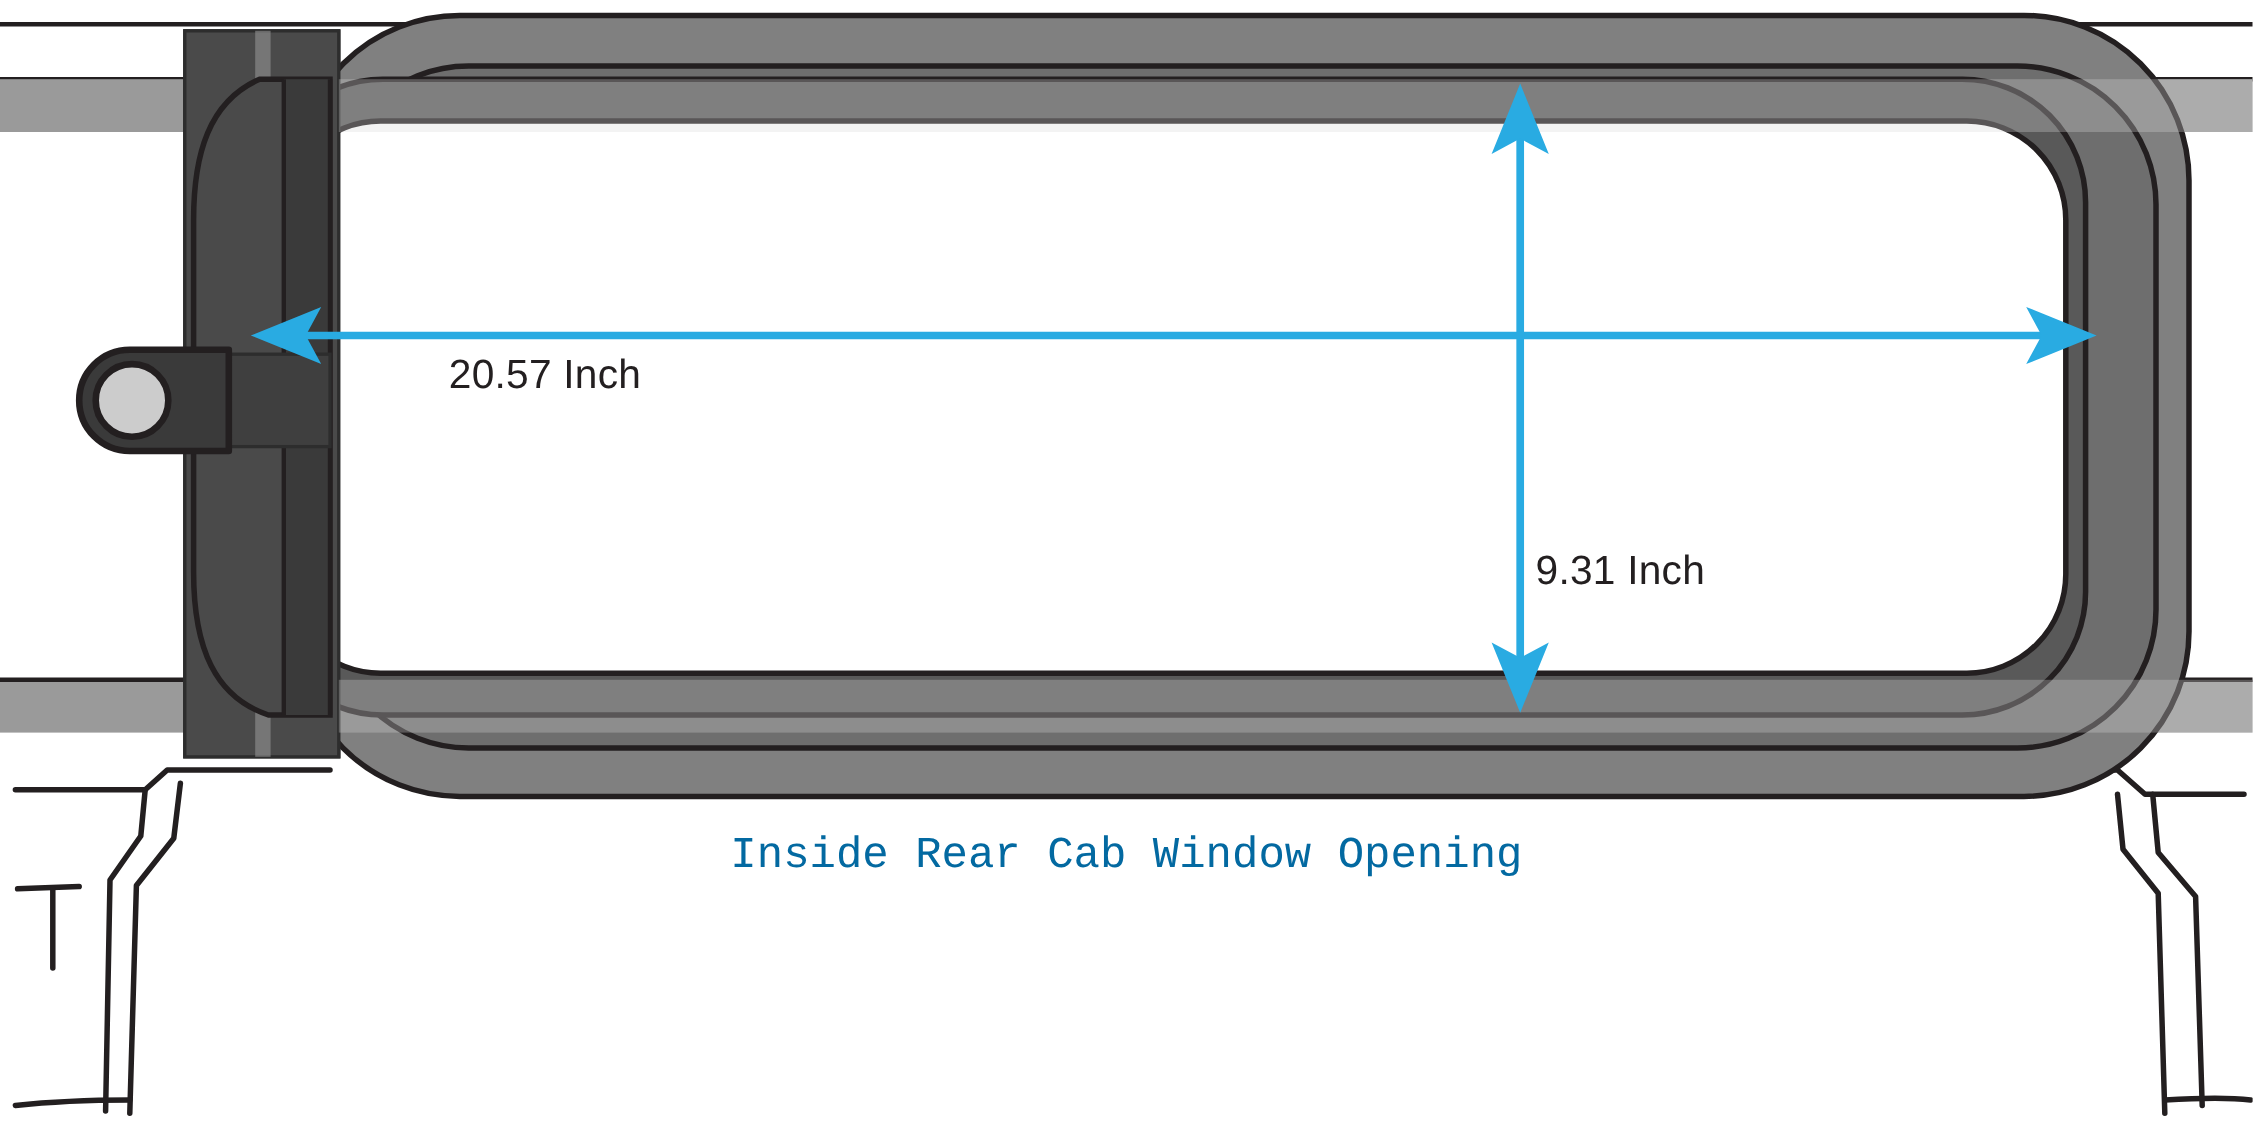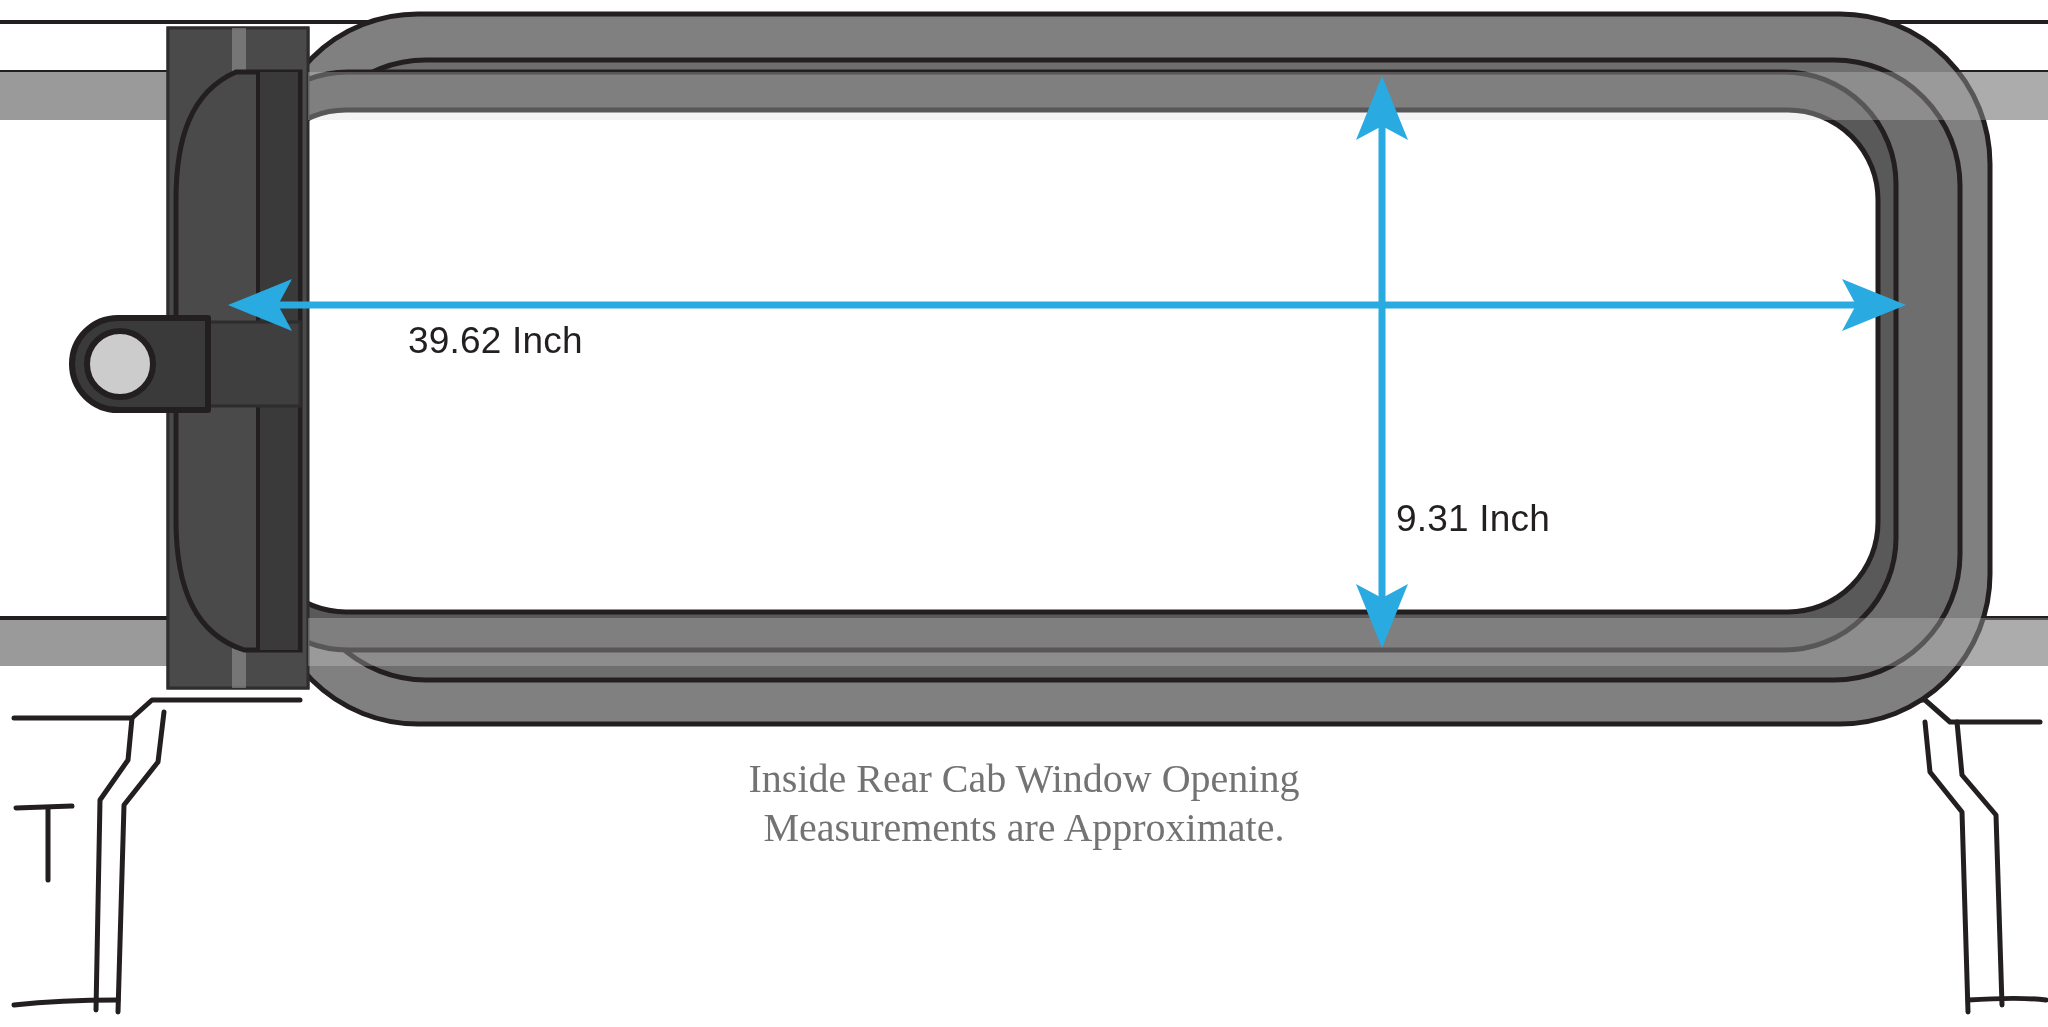--- a/index.html
+++ b/index.html
@@ -14,22 +14,22 @@
     line-height:1.05;
     white-space:nowrap;
     letter-spacing:0.2px;
   }
   #label-width{left:408px;top:322px;}
   #label-height{left:1396px;top:500px;}
   #caption{
     position:absolute;
     left:0;right:0;top:755px;
     text-align:center;
-    color:#737373;
-    font-family:Liberation Serif, serif;
+    color:#0369a1;
+    font-family:Liberation Mono, monospace;
     font-size:40px;
     line-height:1.22;
   }
   .cap-line{display:block;}
 </style>
 </head>
 <body>
 
 <div id="stage">
 
@@ -132,22 +132,21 @@
 
       <g>
         <line x1="1382" y1="96" x2="1382" y2="628" stroke="#29ABE2" stroke-width="7"></line>
         <path d="M 1382 76 L 1408 140 L 1382 126 L 1356 140 Z" fill="#29ABE2"></path>
         <path d="M 1382 648 L 1408 584 L 1382 598 L 1356 584 Z" fill="#29ABE2"></path>
       </g>
 
     </g>
   </svg>
 
-  <div class="dim-label" id="label-width">39.62 Inch</div>
+  <div class="dim-label" id="label-width">20.57 Inch</div>
 
   <div class="dim-label" id="label-height">9.31 Inch</div>
 
   <div id="caption">
     <span class="cap-line">Inside Rear Cab Window Opening</span>
-    <span class="cap-line">Measurements are Approximate.</span>
   </div>
 
 </div>
 
 </body></html>

